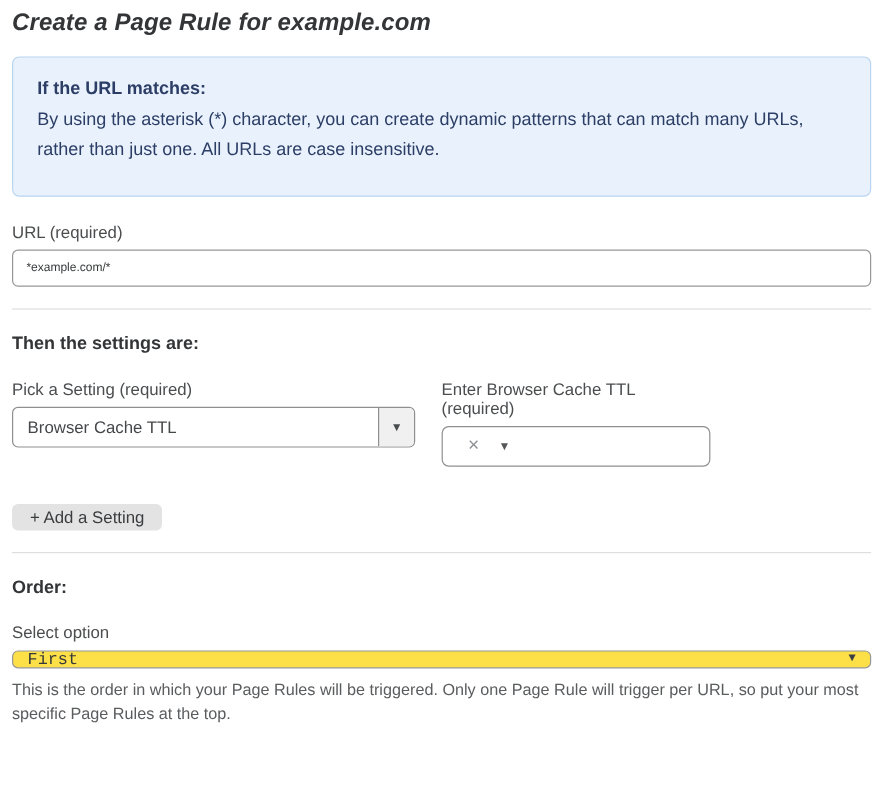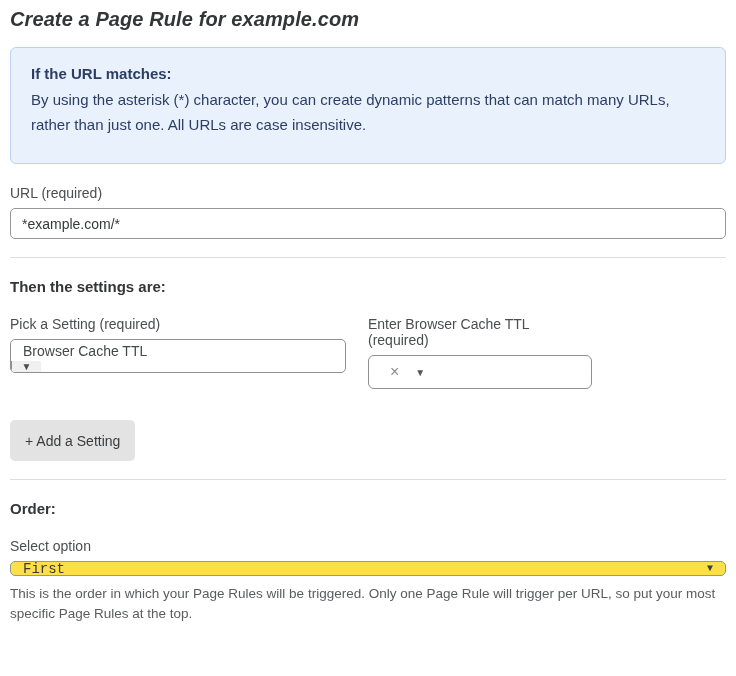--- a/index.html
+++ b/index.html
@@ -50,21 +50,21 @@
     color: #4b4d4f;
     margin-top: 21px;
   }
   .text-input {
     margin-top: 7px;
     width: 716px;
     height: 31px;
     border: 1px solid #979797;
     border-radius: 5px;
     padding: 0 11px;
-    font-size: 14px;
+    font-size: 10px;
     font-family: "Liberation Sans", sans-serif;
     color: #36393a;
     background: #fff;
     outline: none;
     display: block;
   }
   .helper-text {
     margin-top: 7px;
     font-size: 13.5px;
     color: #5a5c5e;
@@ -91,21 +91,20 @@
   .select-box {
     margin-top: 7px;
     height: 34px;
     border: 1px solid #8f8f8f;
     border-radius: 5px;
     background: #fff;
     display: flex;
     align-items: stretch;
     overflow: hidden;
     cursor: pointer;
-    flex-direction: column;
   }
   .select-box .select-value {
     flex: 1;
     display: flex;
     align-items: center;
     padding: 0 12px;
     font-size: 14px;
     color: #45484a;
   }
   .select-box .select-arrow-seg {
@@ -153,21 +152,21 @@
     font-size: 14px;
     cursor: pointer;
     display: inline-block;
   }
   .btn-gray {
     background: #e3e3e3;
     color: #3a3c3e;
   }
   .add-setting-btn {
     margin-top: 31px;
-    height: 41px;
+    height: 22px;
     padding: 0 15px;
   }
   
   .order-select {
     margin-top: 7px;
     width: 716px;
     height: 15px;
     border: 1px solid #979797;
     border-radius: 5px;
     background: #fde047;

